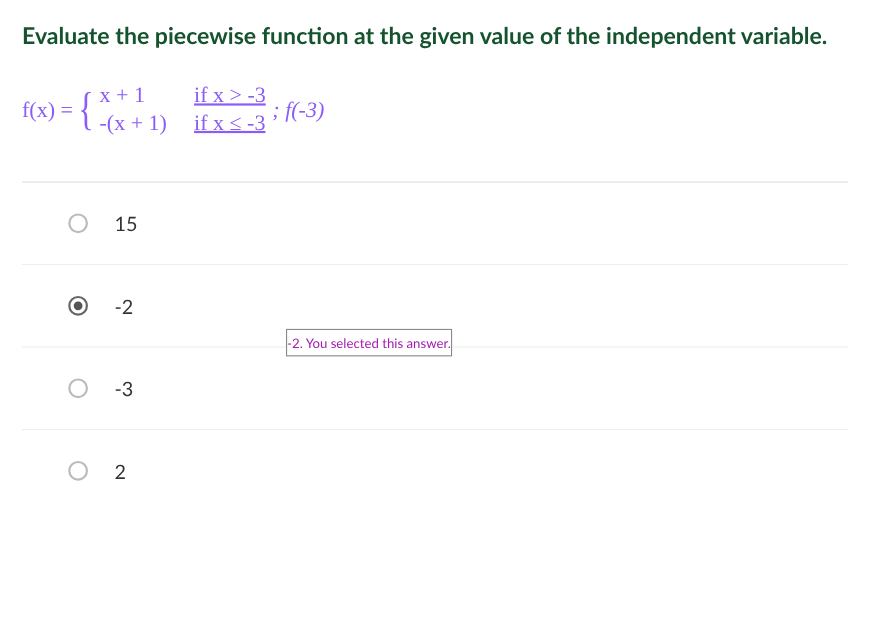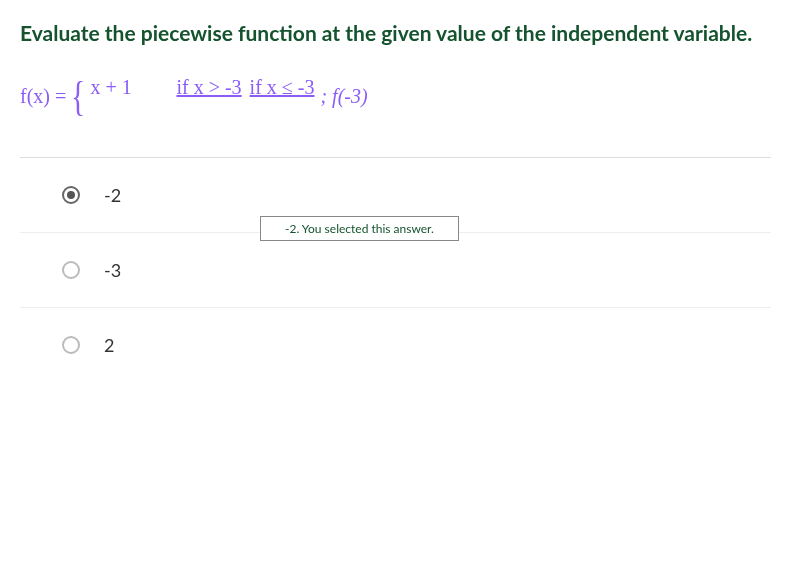--- a/index.html
+++ b/index.html
@@ -34,21 +34,21 @@
   .brace {
     font-size: 42px;
     line-height: 42px;
     display: flex;
     align-items: center;
     margin-right: 2px;
     transform: scaleX(0.7);
   }
   .cases {
     display: flex;
-    flex-direction: row;
+    flex-direction: column;
     justify-content: center;
     line-height: 1.25;
   }
   .case-row { display: flex; }
   .case-expr { min-width: 78px; }
   .case-cond { margin-left: 8px; text-decoration: underline; }
   .after { margin-left: 6px; font-style: italic; }
   .options {
     border-top: 1px solid #ddd;
     margin-top: 8px;
@@ -84,51 +84,56 @@
     background: #555;
     border-radius: 50%;
   }
   .tooltip {
     position: absolute;
     left: 240px;
     top: 58px;
     border: 1px solid #888;
     background: #fff;
     font-size: 12px;
-    padding: 4px 24px;
-    color: #14532d;
+    padding: 4px 0;
+    color: #a21caf;
     white-space: nowrap;
     font-family: "Lato", Arial, sans-serif;
   }
   .opt-label { font-family: "Lato", Arial, sans-serif; }
 </style>
 </head>
 <body>
 
 <div class="question-text">Evaluate the piecewise function at the given value of the independent variable.</div>
 
 <div class="formula-row">
   <span class="fx">f(x) =</span>
   <span class="brace-wrap">
     <span class="brace">{</span>
     <span class="cases">
       <span class="case-row">
         <span class="case-expr">x + 1</span>
         <span class="case-cond">if x &gt; -3</span>
       </span>
       <span class="case-row">
+        <span class="case-expr">-(x + 1)</span>
         <span class="case-cond">if x ≤ -3</span>
       </span>
     </span>
   </span>
   <span class="after"> ; f(-3)</span>
 </div>
 
 <div class="options">
 
+  <div class="option">
+    <span class="radio"></span>
+    <span class="opt-label">15</span>
+  </div>
 
   <div class="option" style="position:relative;">
     <span class="radio selected"></span>
     <span class="opt-label">-2</span>
     <div class="tooltip">-2. You selected this answer.</div>
   </div>
 
   <div class="option">
     <span class="radio"></span>
     <span class="opt-label">-3</span>

